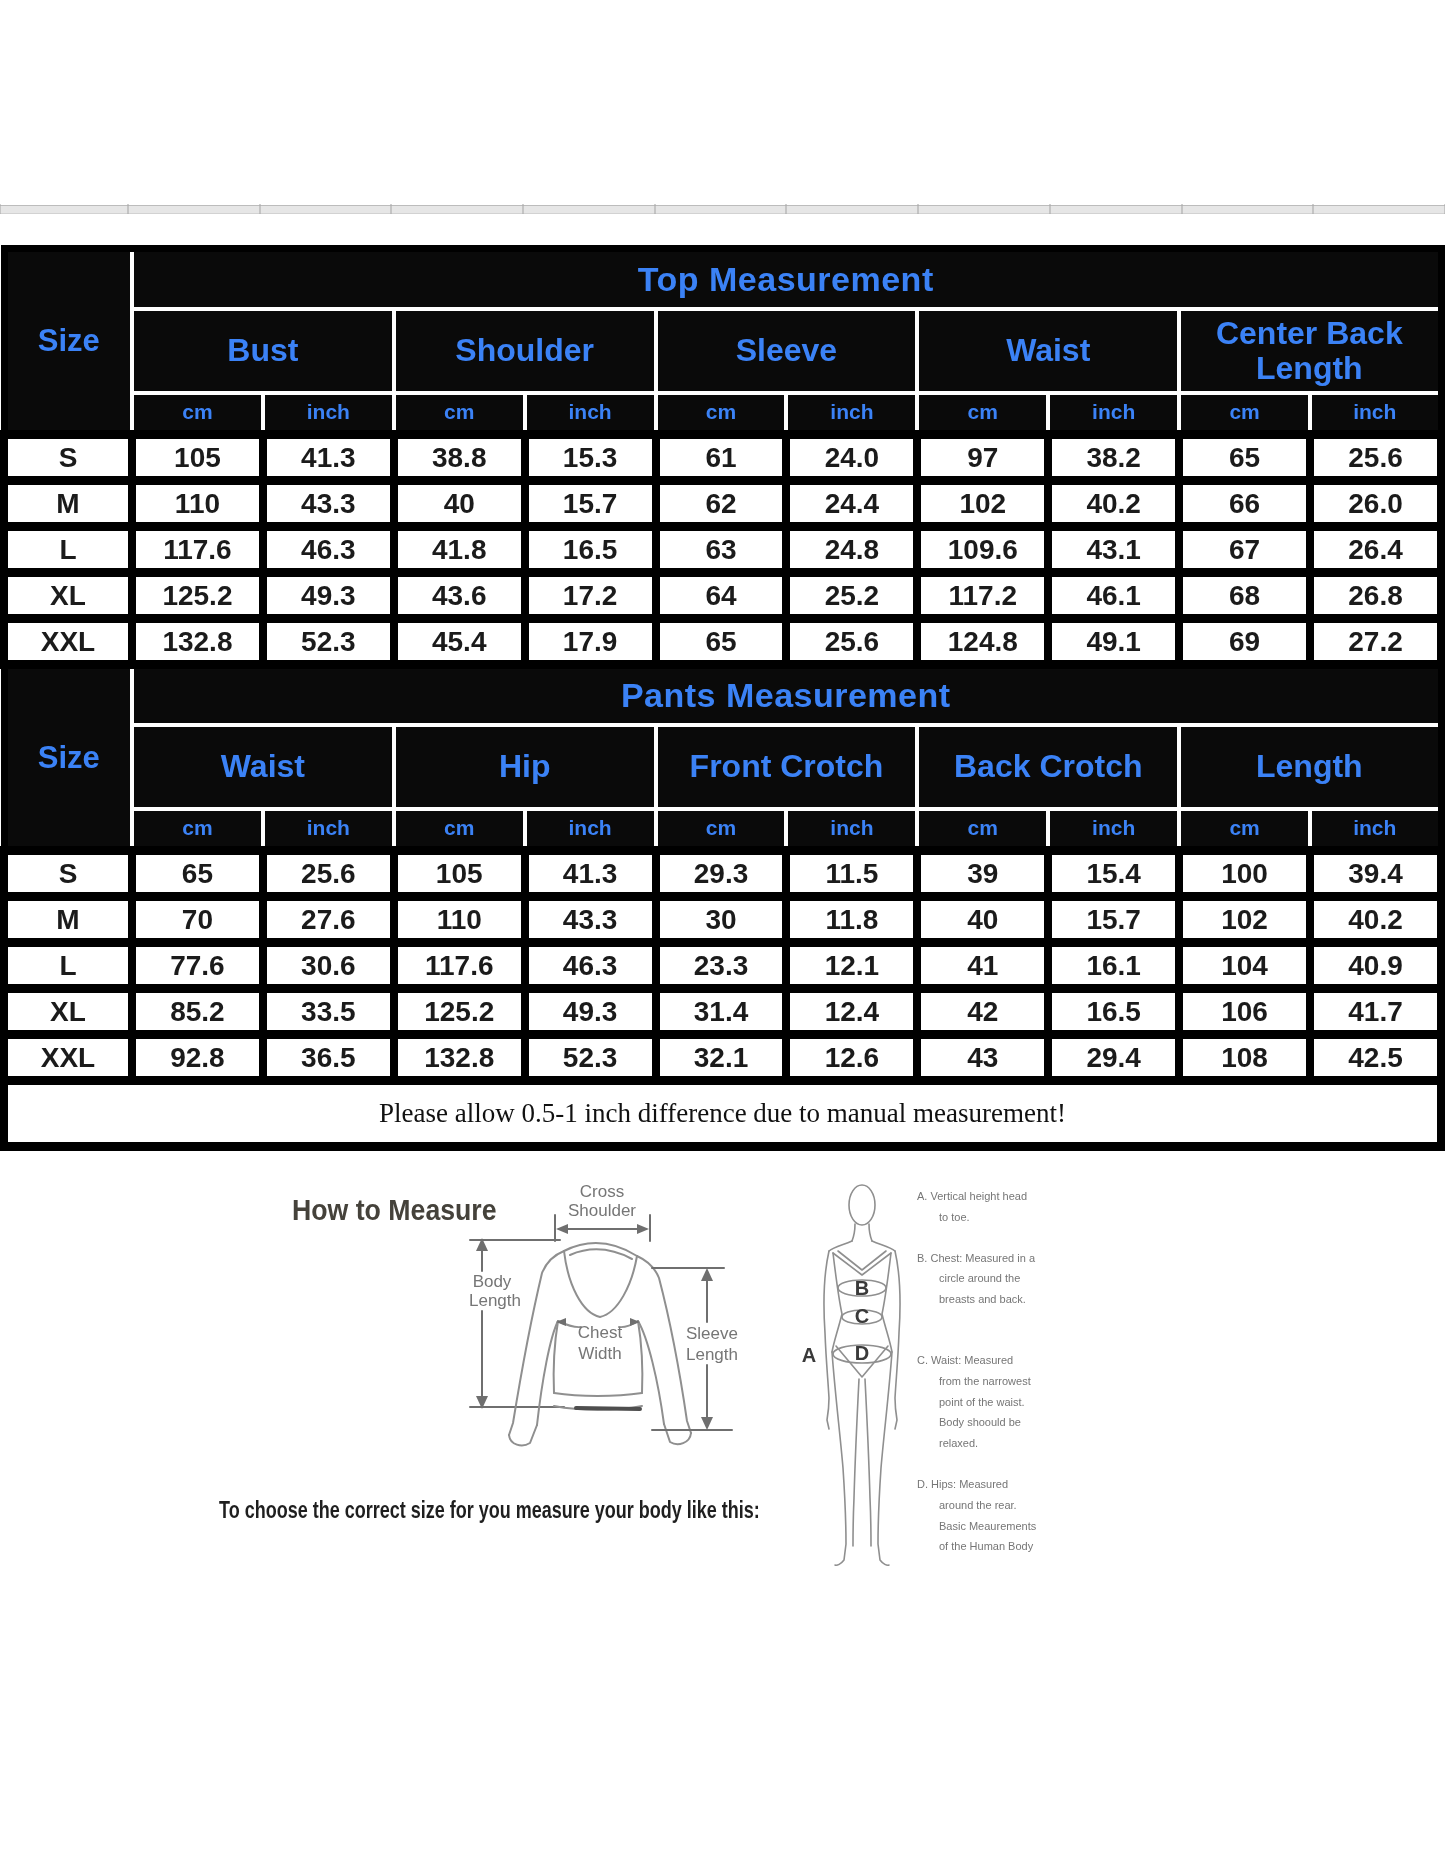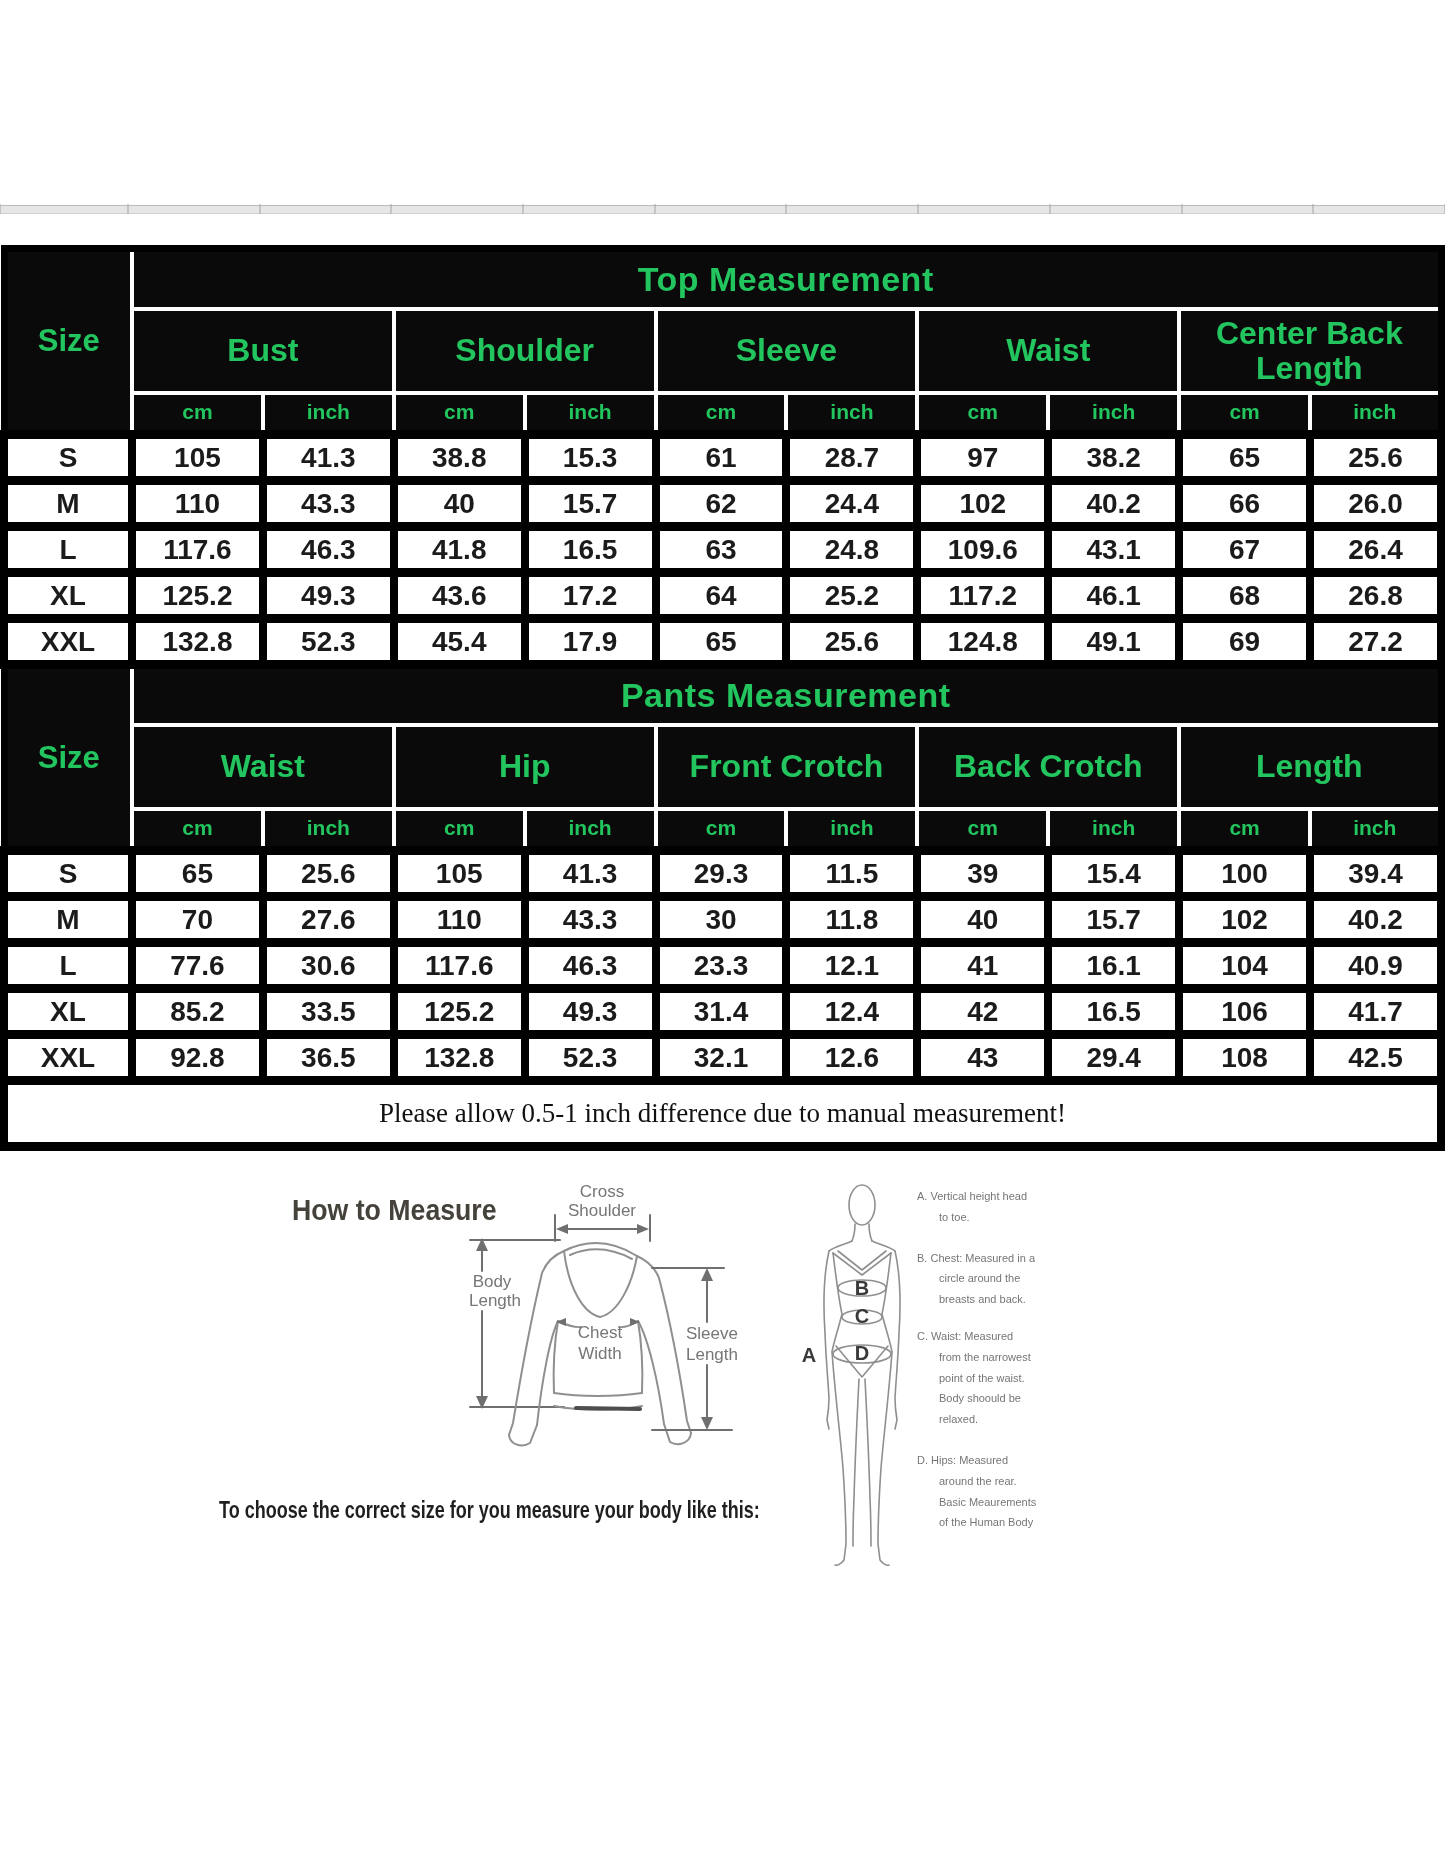--- a/index.html
+++ b/index.html
@@ -27,21 +27,21 @@
   }
   
   table.size-table{
     position:absolute;left:0;top:245px;width:1445px;
     border-collapse:collapse;table-layout:fixed;
     border:7px solid var(--border);
   }
   col.c-size{width:128px;}
   th,td{padding:0;margin:0;text-align:center;vertical-align:middle;overflow:hidden;}
   th{
-    background:var(--header-bg);color:#22c55e;font-weight:700;
+    background:var(--header-bg);color:#3b82f6;font-weight:700;
     border:4px solid var(--sep);
   }
   td{
     background:#ffffff;color:var(--cell-text);font-weight:700;
     border:8px solid var(--border);border-top-width:9px;border-bottom-width:9px;
   }
   tr.title-row{height:60px;}
   tr.group-row{height:84px;}
   tr.unit-row{height:42px;}
   tr.data-row{height:46px;}
@@ -72,21 +72,21 @@
   .sweater-svg .arrow{stroke:#6f6f6f;stroke-width:2;}
   .sweater-svg polygon{fill:#6f6f6f;stroke:none;}
   .sweater-svg text{font:400 17px "Liberation Sans",sans-serif;fill:var(--guide-text);}
   .sweater-svg .hem-dark{stroke:#4e4e4e;stroke-width:4;}
   .figure-svg text{font:700 20px "Liberation Sans",sans-serif;fill:#3a3a3a;}
   .desc{position:absolute;left:917px;top:16px;width:218px;}
   .desc p{
     margin:0 0 20px 0;padding-left:22px;text-indent:-22px;
     white-space:pre-line;font-size:11px;line-height:20.8px;color:var(--guide-text);
   }
-  .desc p:nth-child(2){margin-bottom:16px;}
+  .desc p:nth-child(2){margin-bottom:40px;}
   .desc p:nth-child(3){margin-bottom:20px;}
 </style>
 </head>
 <body>
 
 <div class="canvas">
 
   <div class="top-strip"></div>
 
   <table class="size-table">
@@ -118,21 +118,21 @@
           <th class="unit">cm</th>
           <th class="unit">inch</th>
         </tr>
         <tr class="data-row">
           <td class="size-cell">S</td>
           <td class="val">105</td>
           <td class="val">41.3</td>
           <td class="val">38.8</td>
           <td class="val">15.3</td>
           <td class="val">61</td>
-          <td class="val">28.7</td>
+          <td class="val">24.0</td>
           <td class="val">97</td>
           <td class="val">38.2</td>
           <td class="val">65</td>
           <td class="val">25.6</td>
         </tr>
         <tr class="data-row">
           <td class="size-cell">M</td>
           <td class="val">110</td>
           <td class="val">43.3</td>
           <td class="val">40</td>

